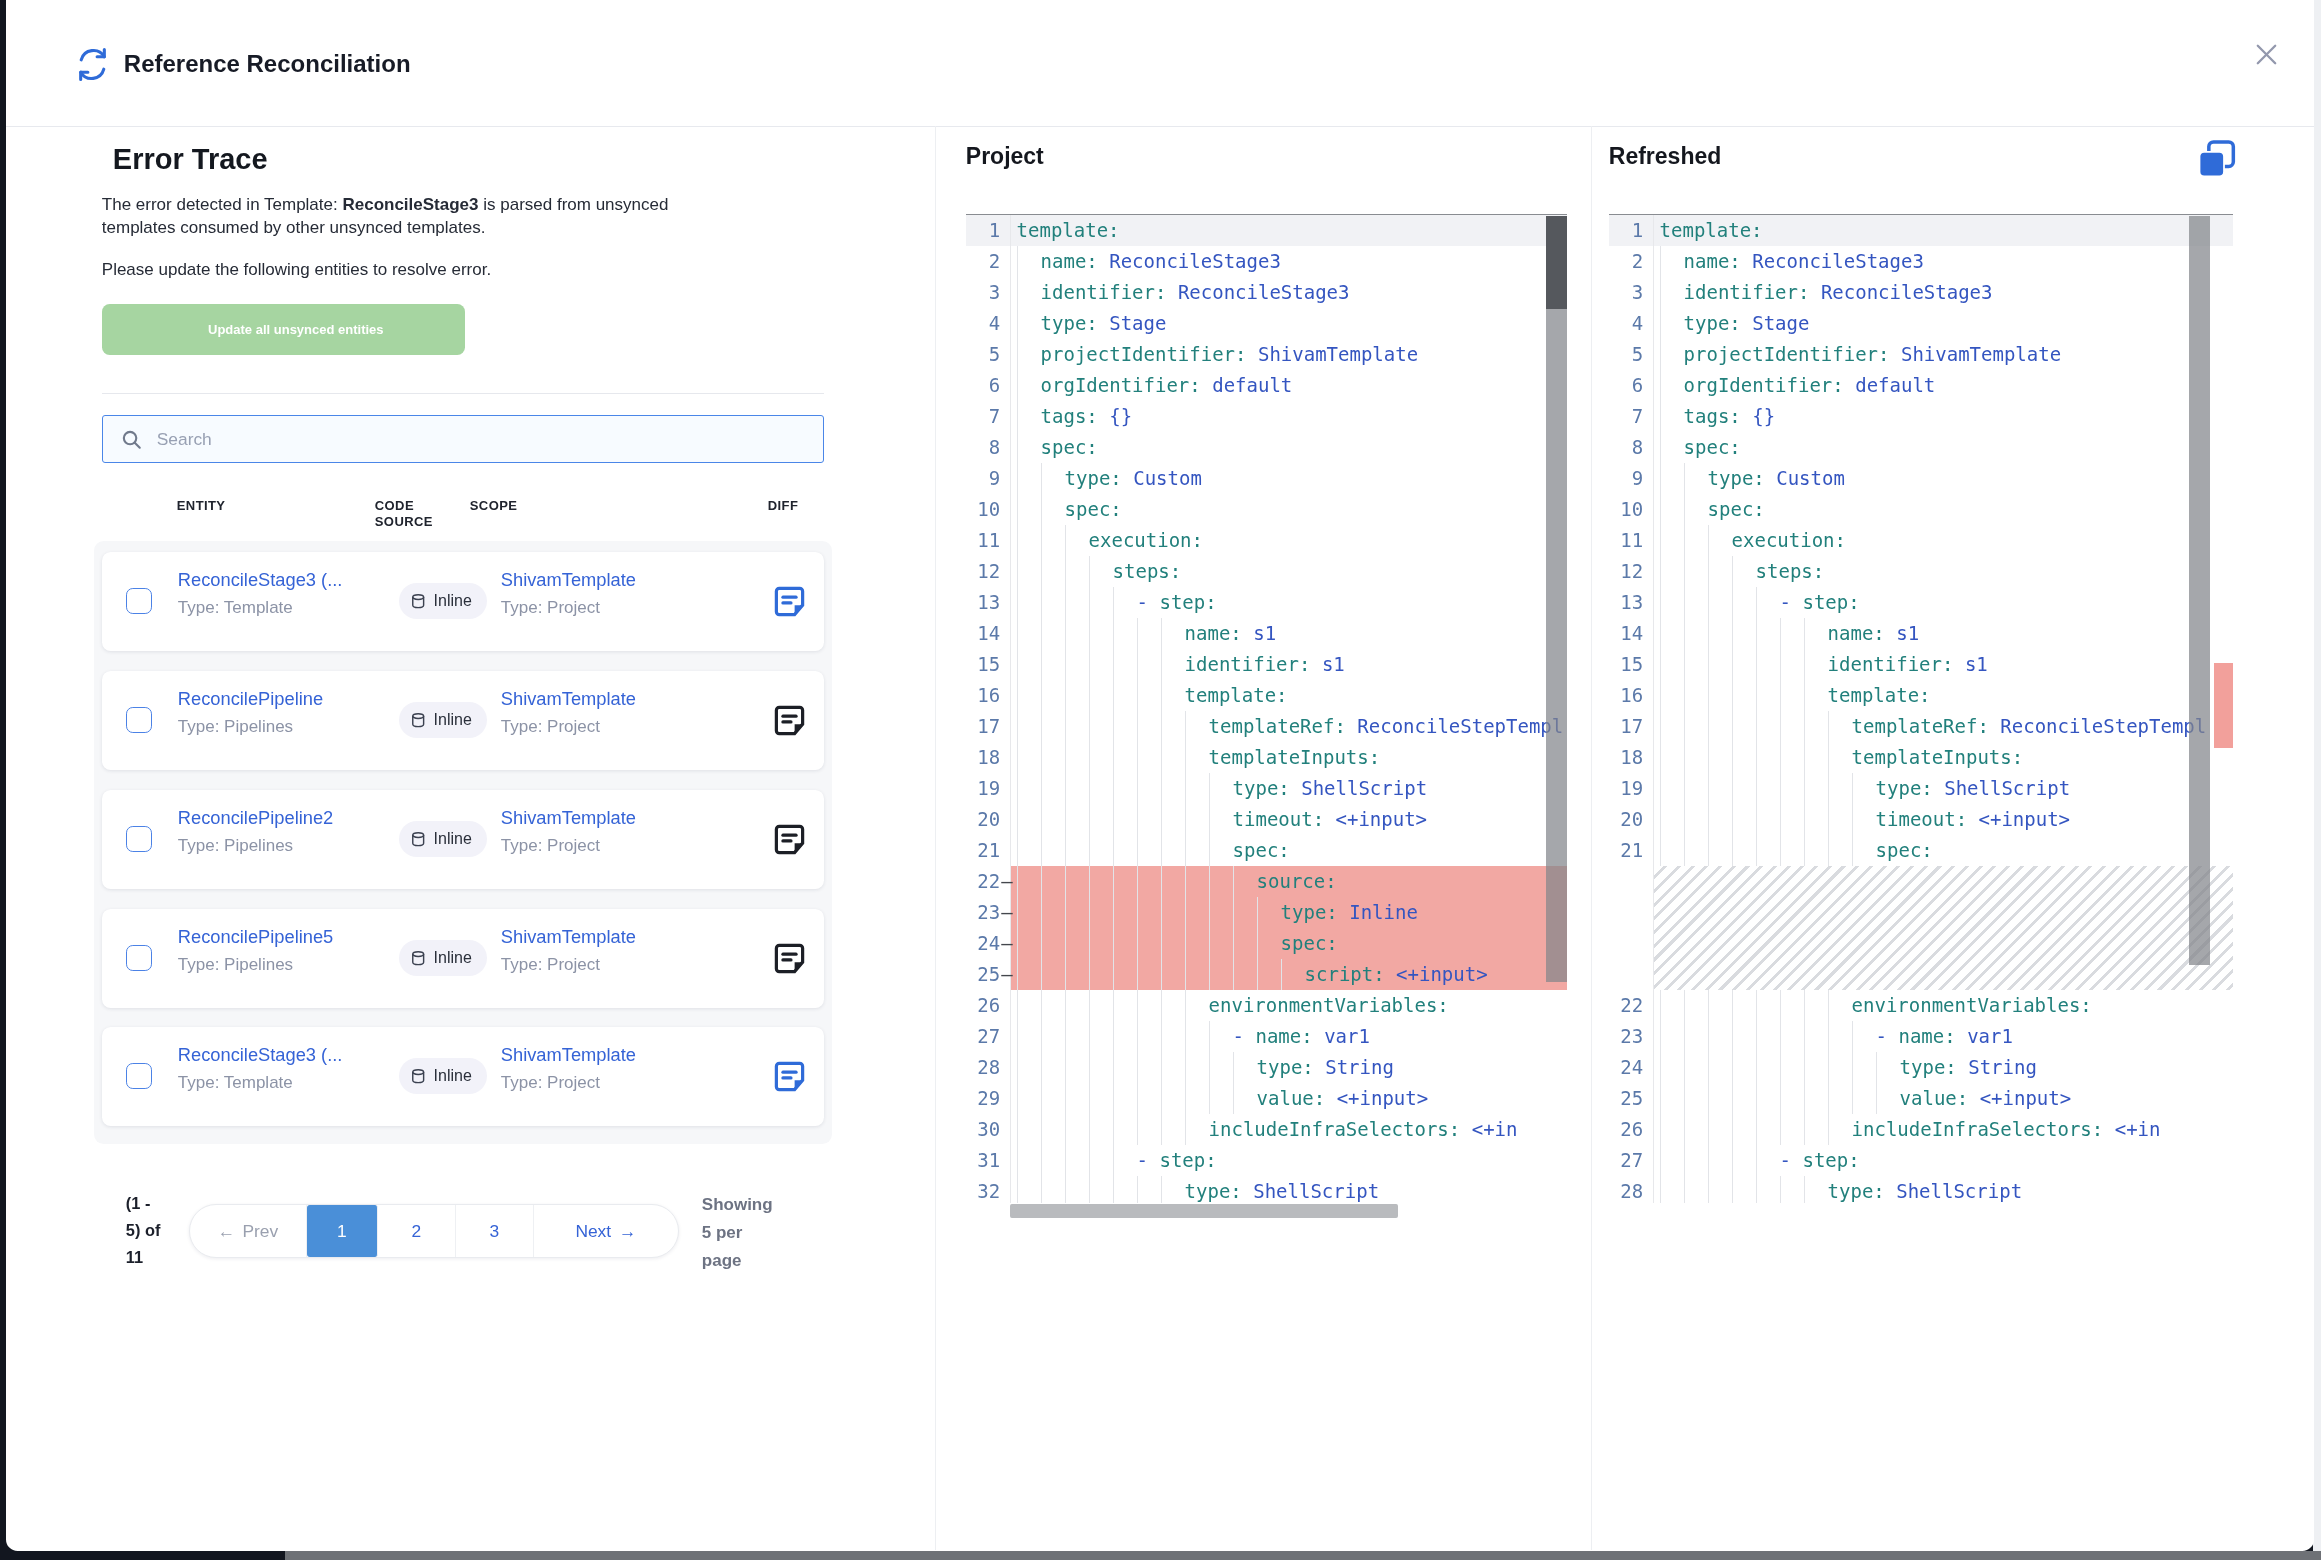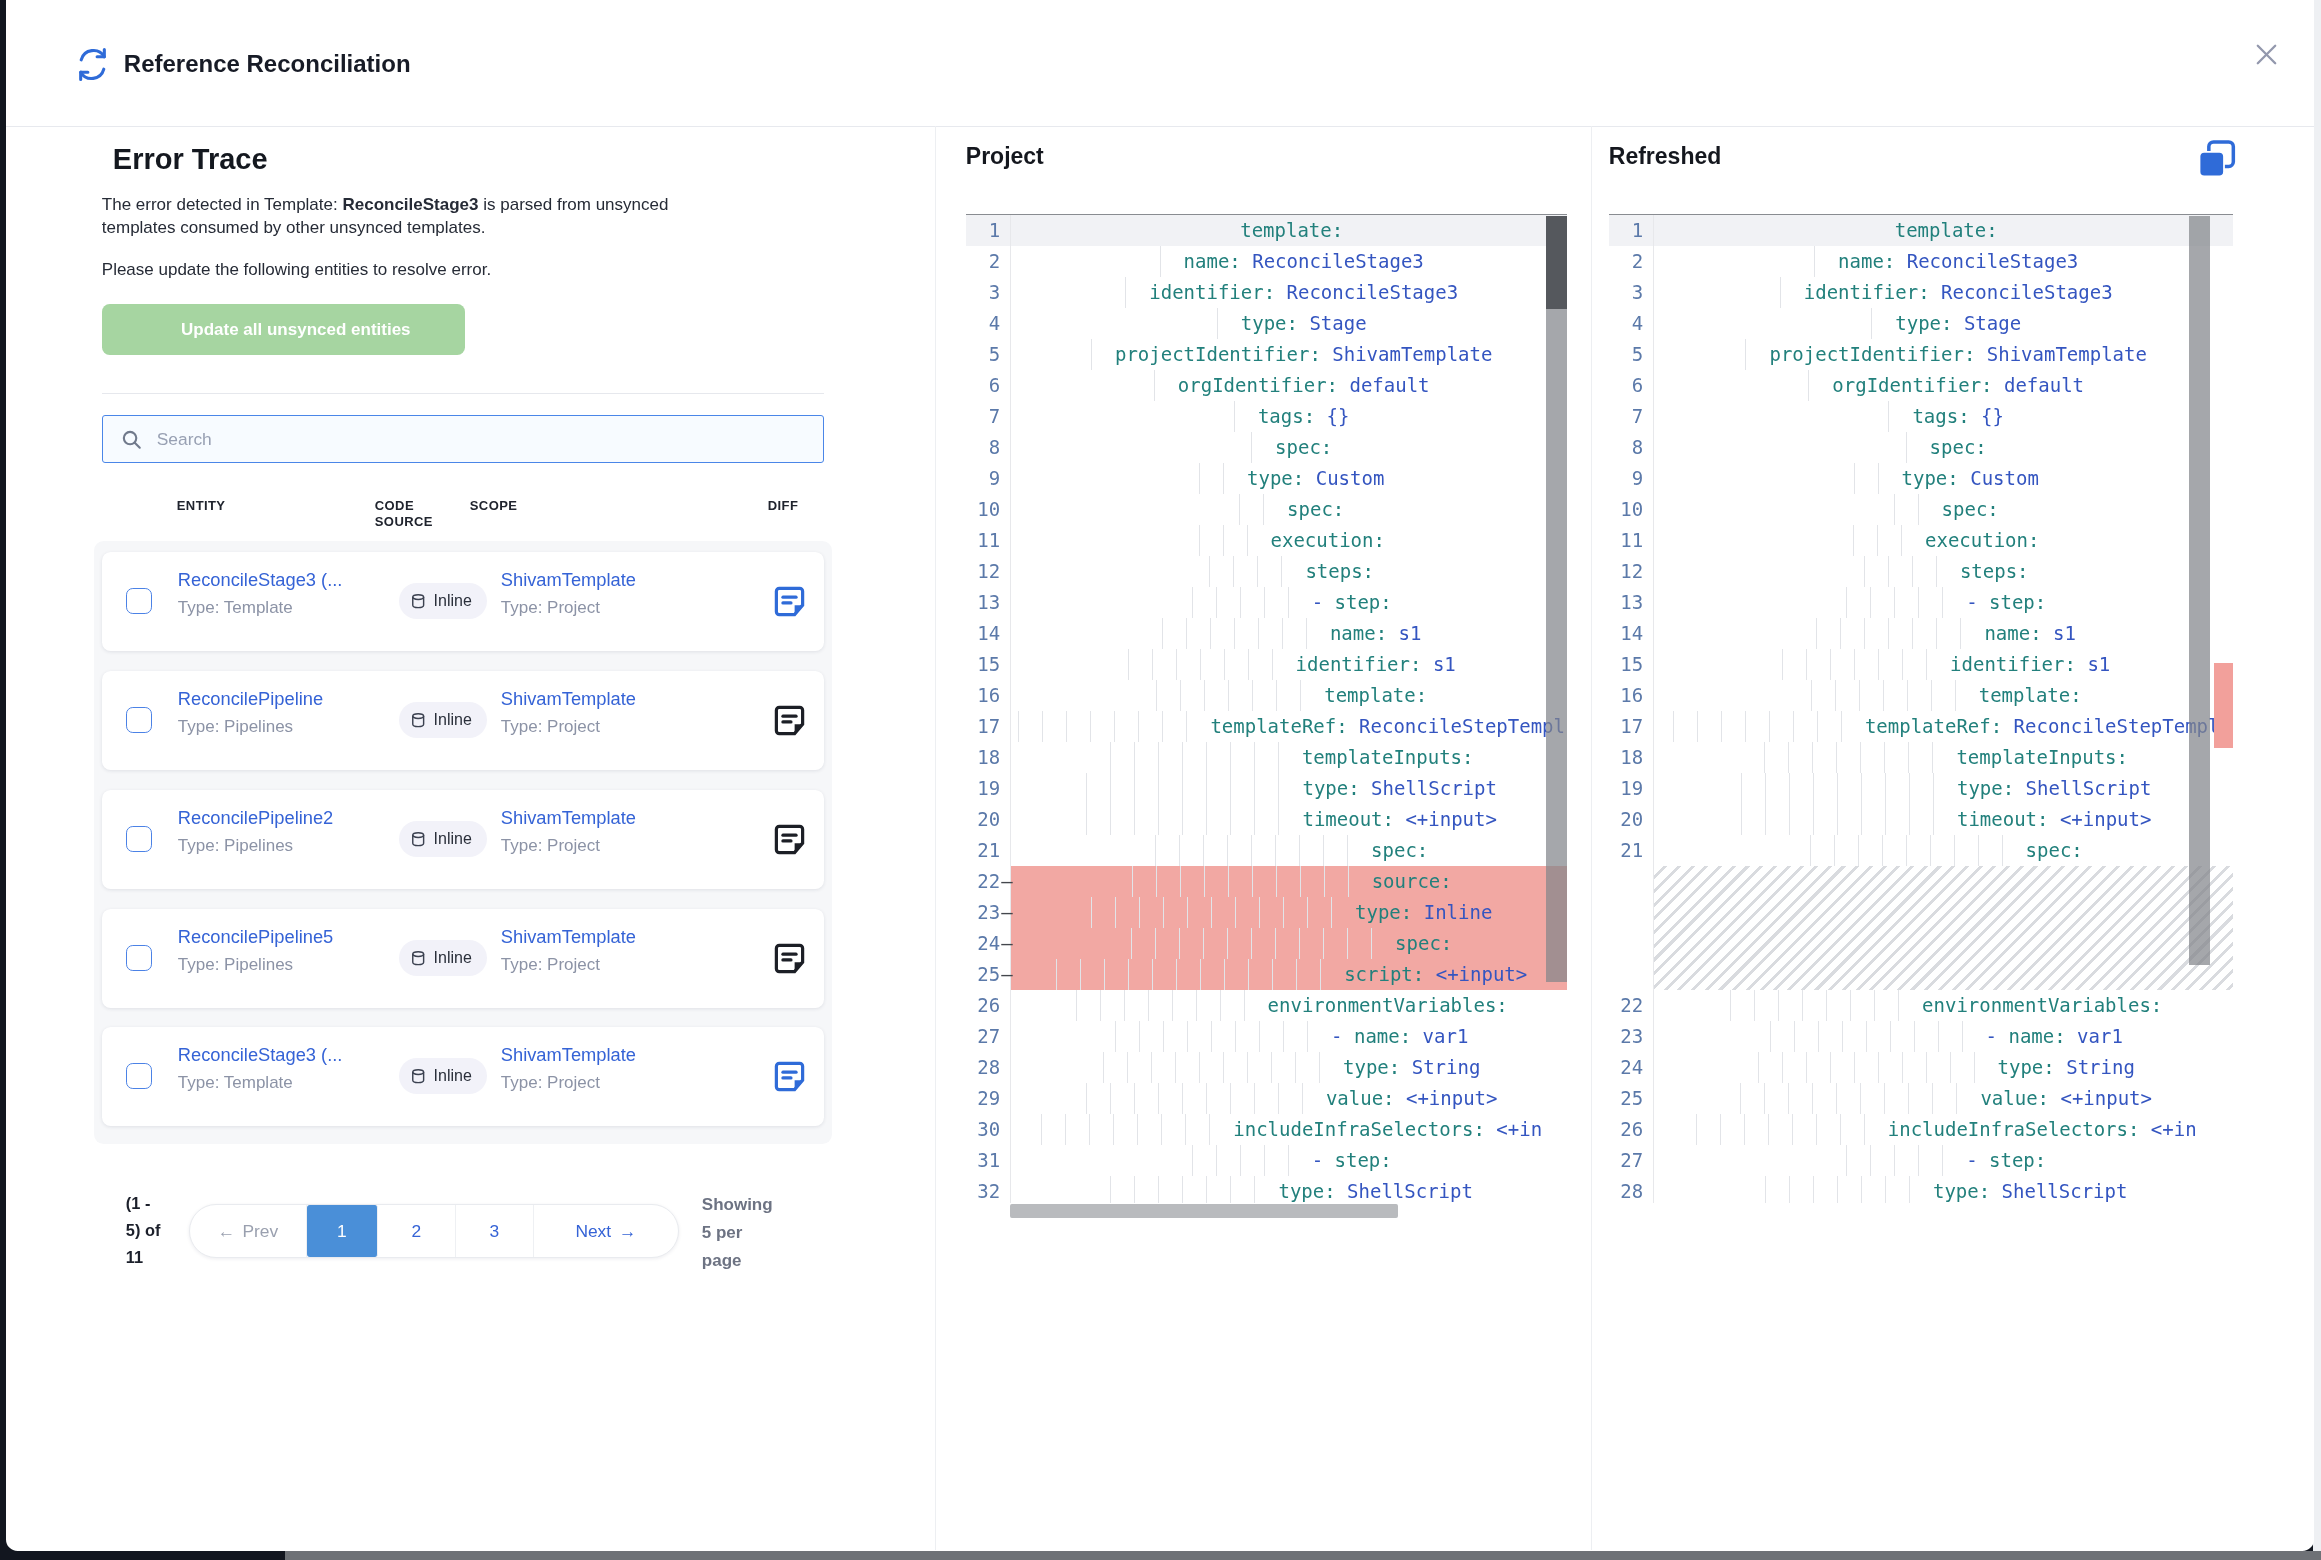--- a/index.html
+++ b/index.html
@@ -22,21 +22,21 @@
   #title-icon{left:68px;top:46px;width:37px;height:37px;}
   #dlg-title{left:118px;top:39px;font-size:24px;font-weight:bold;color:#171b26;line-height:50px;}
   #close-btn{left:2236px;top:29px;width:50px;height:50px;cursor:pointer;display:flex;align-items:center;justify-content:center;}
   
   #et-heading{left:96px;top:143px;font-size:29px;font-weight:bold;color:#14181f;margin-left:11px;}
   #et-p1{left:96px;top:193px;width:628px;font-size:17px;line-height:23px;color:#262b36;}
   #et-p1 b{font-weight:bold;}
   #et-p2{left:96px;top:260px;width:676px;font-size:17px;color:#262b36;}
   #update-btn{
     left:96px;top:304px;width:363px;height:51px;background:#a6d5a1;border:none;border-radius:7.7px;
-    color:#ffffff;font-weight:bold;font-size:17px;font-family:"Liberation Sans",sans-serif;cursor:default;padding-left:31px;
+    color:#ffffff;font-weight:bold;font-size:13px;font-family:"Liberation Sans",sans-serif;cursor:default;padding-left:31px;
   }
   #left-divider{left:96px;top:393px;width:722px;height:1px;background:#e6e8ed;}
   #search-wrap{left:96px;top:415px;width:722px;height:48px;border:1.4px solid #4a86e8;border-radius:3px;background:#f7fbff;box-sizing:border-box;display:flex;align-items:center;}
   #search-wrap svg{margin-left:17.4px;flex:none;}
   #search-input{
     flex:1;height:100%;border:none;outline:none;background:transparent;
     font-size:17.4px;color:#2a2f3a;padding-left:13.5px;font-family:"Liberation Sans",sans-serif;
   }
   #search-input::placeholder{color:#98a0b3;}
   .tbl-h{font-size:13px;font-weight:bold;color:#20242e;letter-spacing:0.4px;line-height:16.4px;}
@@ -81,21 +81,21 @@
   #refr-title{left:1603px;top:143px;font-size:23px;font-weight:bold;color:#14171e;}
   #copy-btn{left:2190px;top:139px;width:42px;height:42px;cursor:pointer;}
   .code-panel{top:214px;height:1004px;overflow:hidden;}
   #orig-panel{left:960px;width:601px;}
   #refr-panel{left:1603px;width:624px;}
   .codewrap{position:absolute;left:0;top:0;right:0;bottom:15.4px;border-top:1.9px solid #898c91;background:#fff;overflow:hidden;}
   .crow{display:flex;height:31px;font-family:"DejaVu Sans Mono",monospace;font-size:19px;line-height:31px;}
   .crow.hl{background:#f1f2f5;}
   .ln{flex:none;width:44px;box-sizing:border-box;padding-right:9.7px;text-align:right;color:#5b79a9;position:relative;}
   .rem .ln::after{content:"\2013";position:absolute;right:-2.9px;top:0;color:#44474d;}
-  .cd{flex:1;border-left:1px solid #e7e8eb;padding-left:5.8px;overflow:hidden;white-space:pre;text-align:center;}
+  .cd{flex:1;border-left:1px solid #e7e8eb;padding-left:5.8px;overflow:hidden;white-space:pre;}
   .rem .cd{background:#f2a8a3;}
   .iu{display:inline-block;width:23px;height:31px;border-left:1px solid #e2e4e8;vertical-align:top;}
   .ck{color:#22807c;}
   .cv,.cdash{color:#3455c0;white-space:pre;}
   .hatch{
     margin-left:44px;border-left:1px solid #e7e8eb;
     background:repeating-linear-gradient(135deg,#ffffff 0 6.8px,#d9dbdf 6.8px 9.7px);
   }
   .vsb{position:absolute;width:21px;right:0;}
   #orig-sb-dark{top:1.9px;height:93px;background:#55585d;}

